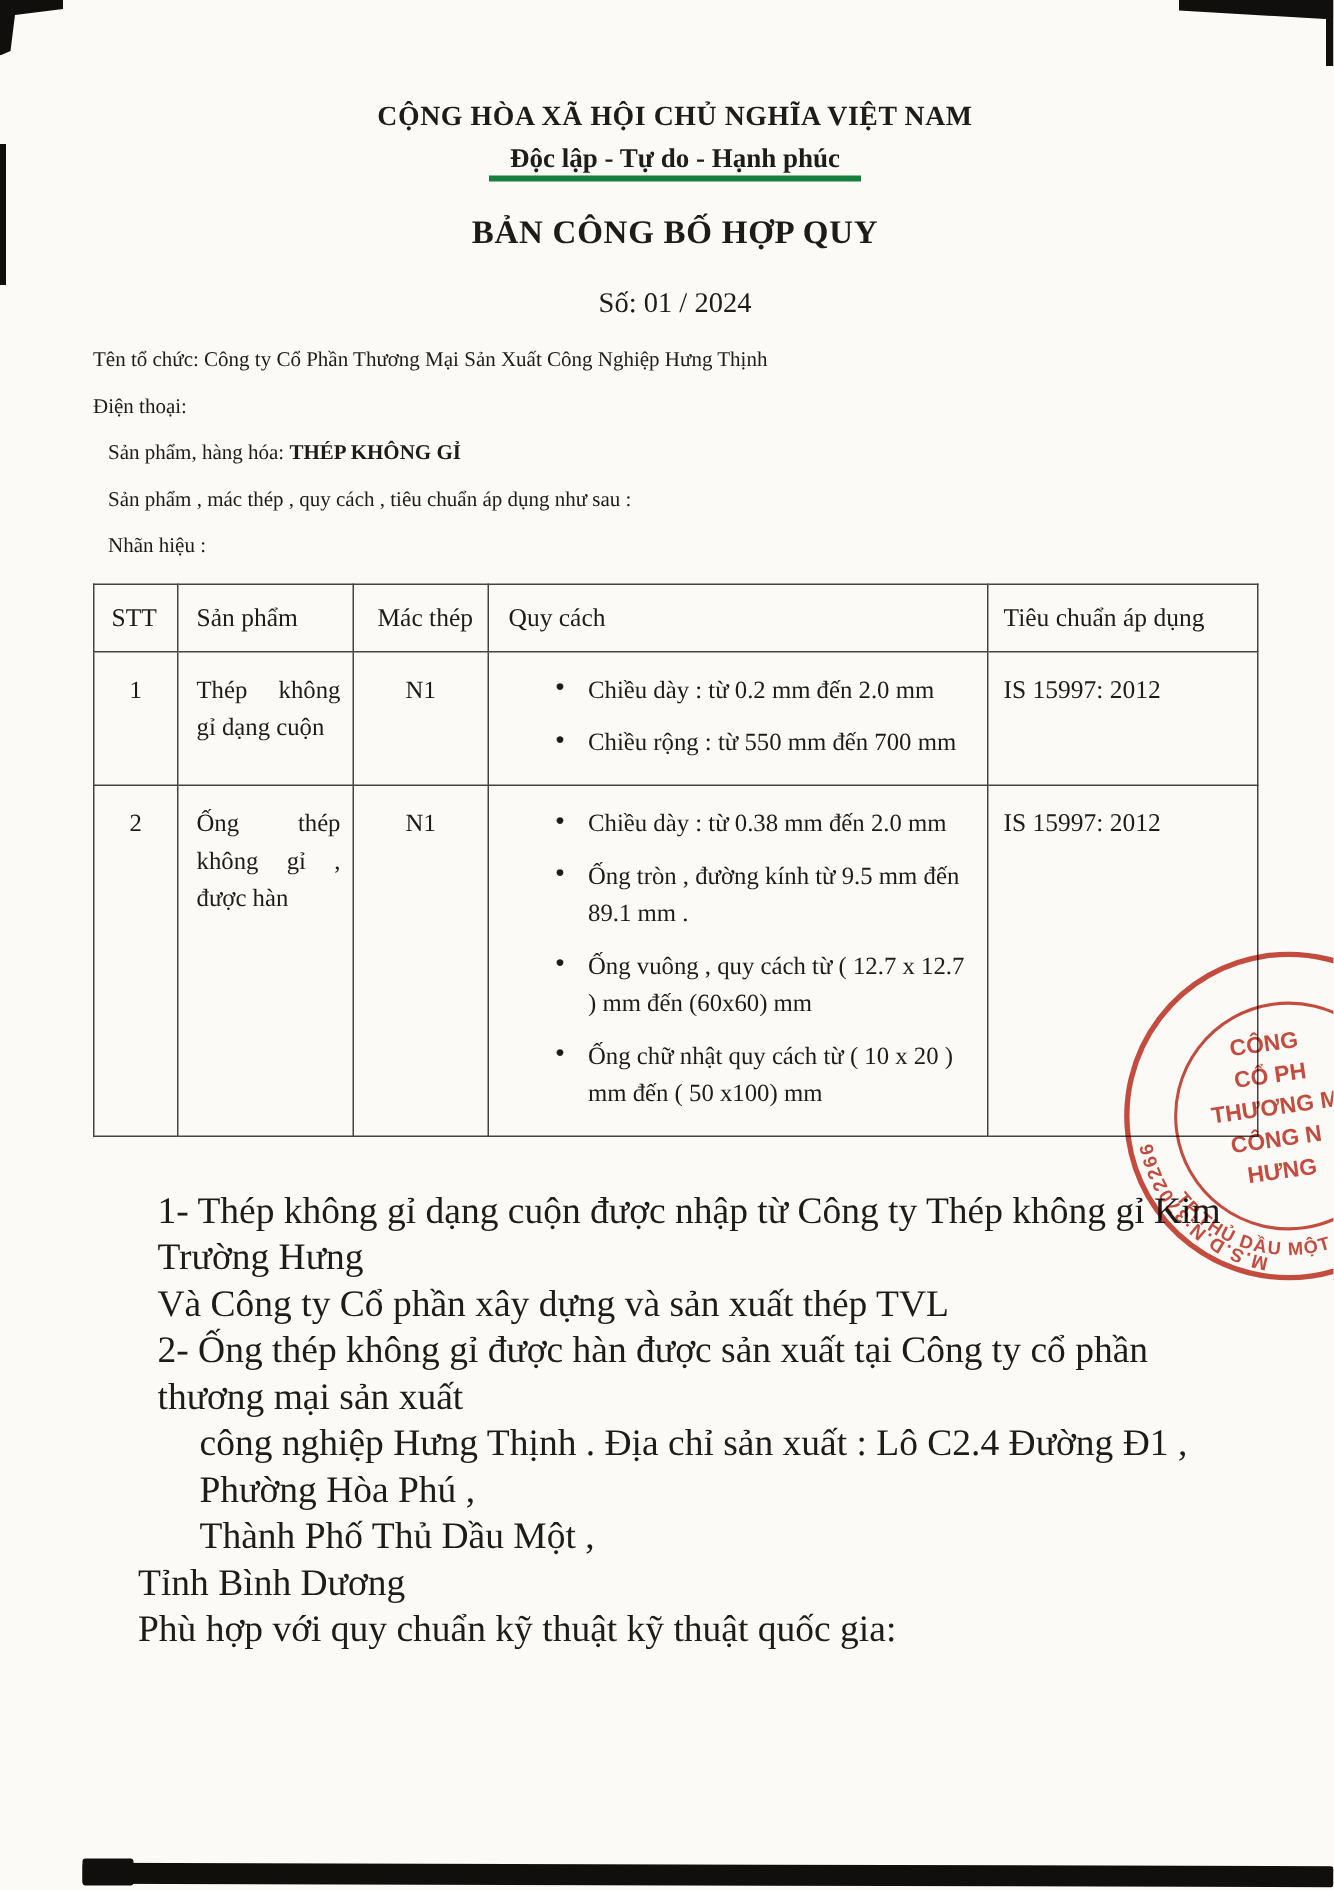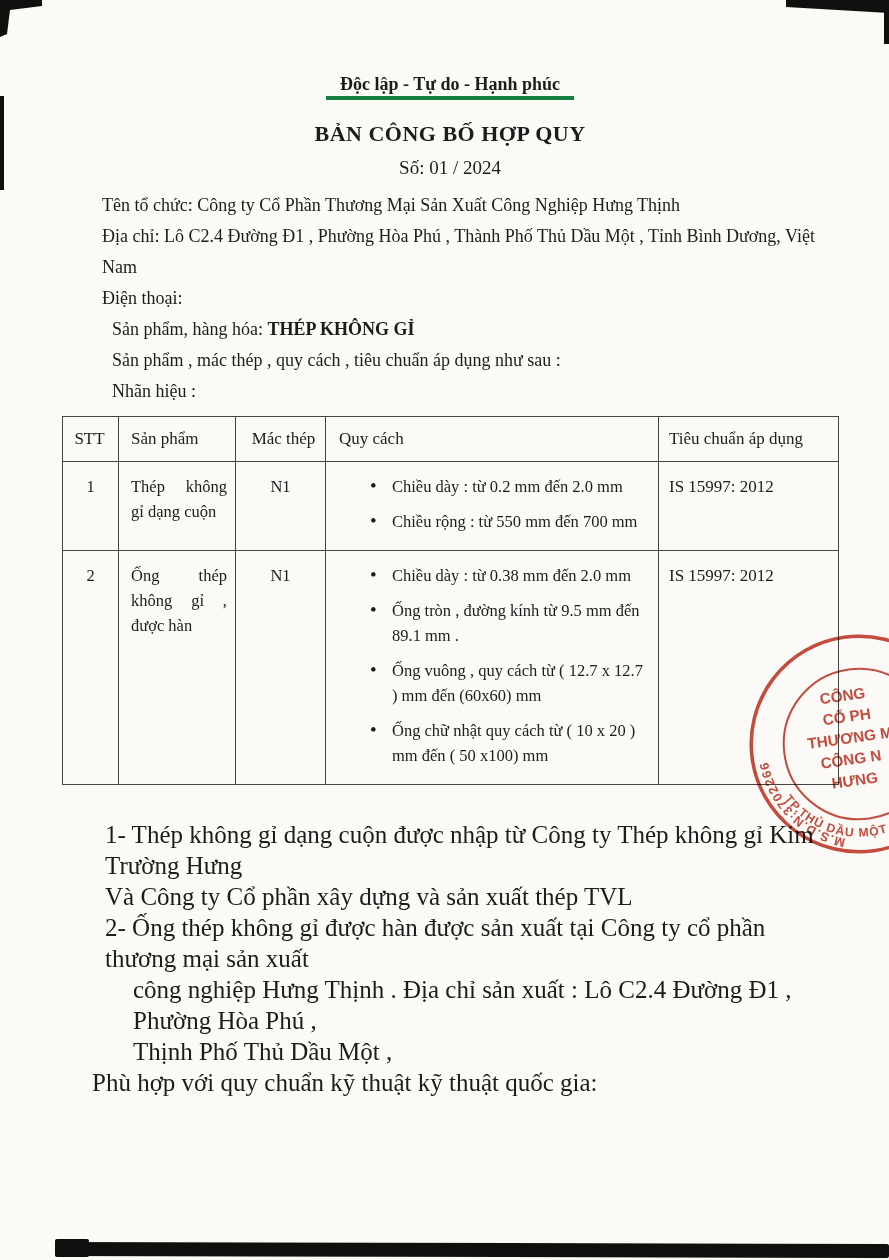--- a/index.html
+++ b/index.html
@@ -26,24 +26,24 @@
     transform:rotate(0.15deg); border-radius:2px; }
   .a-bottom-nub { left:55px; top:1239px; width:34px; height:18px; border-radius:2px; }
 
   
   .content { position:absolute; left:62px; top:68px; width:776px; }
 
   .nat-title { text-align:center; font-weight:bold; font-size:18.5px; letter-spacing:.4px; }
   .motto-row { text-align:center; margin-top:6px; }
   .motto { font-weight:bold; font-size:18px; border-bottom:4px solid #15803d; padding:0 14px 2px; }
   .doc-title { text-align:center; font-weight:bold; font-size:22px; letter-spacing:.5px; margin-top:26px; }
-  .doc-number { text-align:center; font-size:19px; margin-top:10px; }
+  .doc-number { text-align:center; font-size:19px; margin-top:24px; }
 
   .info { margin-top:11px; }
-  .para { font-size:18px; line-height:31px;margin-left:40px; }
+  .para { font-size:14px; line-height:31px; }
   .ind { padding-left:10px; }
   .product-line strong { font-weight:bold; }
 
   
   table { border-collapse:collapse; table-layout:fixed; width:776px; margin-top:9px; }
   th, td { border:1px solid #454442; vertical-align:top; }
   th { font-weight:normal; font-size:17px; text-align:left; padding:10px 6px 10px 12px; }
   th.c-stt { text-align:center; padding-left:4px; }
   td { font-size:16.5px; line-height:25px; }
   .c-stt { width:56px; text-align:center; padding-top:12px; }
@@ -75,30 +75,30 @@
 
   <div class="artifact a-top-left"></div>
   <div class="artifact a-top-right"></div>
   <div class="artifact a-right-sliver"></div>
   <div class="artifact a-left-edge"></div>
   <div class="artifact a-bottom-bar"></div>
   <div class="artifact a-bottom-nub"></div>
 
   <div class="content">
 
+    <div class="nat-title">CỘNG HÒA XÃ HỘI CHỦ NGHĨA VIỆT NAM</div>
     <div class="motto-row">
       <span class="motto">Độc lập - Tự do - Hạnh phúc</span>
     </div>
 
     <div class="doc-title">BẢN CÔNG BỐ HỢP QUY</div>
     <div class="doc-number">Số: 01 / 2024</div>
 
     <div class="info">
       <div class="para">Tên tổ chức: Công ty Cổ Phần Thương Mại Sản Xuất Công Nghiệp Hưng Thịnh</div>
-      <div class="para">Địa chỉ: Lô C2.4 Đường Đ1 , Phường Hòa Phú , Thành Phố Thủ Dầu Một , Tỉnh Bình Dương, Việt Nam</div>
       <div class="para">Điện thoại:</div>
       <div class="para ind product-line">
         <span>Sản phẩm, hàng hóa: </span><strong>THÉP KHÔNG GỈ</strong>
       </div>
       <div class="para ind">Sản phẩm , mác thép , quy cách , tiêu chuẩn áp dụng như sau :</div>
       <div class="para ind">Nhãn hiệu :</div>
     </div>
 
     <table>
       <thead>
@@ -134,21 +134,22 @@
           <td class="c-tc">IS 15997: 2012</td>
         </tr>
       </tbody>
     </table>
 
     <div class="notes">
       <div class="hang43">1-  Thép không gỉ dạng cuộn được nhập từ Công ty Thép không gỉ Kim Trường Hưng</div>
       <div class="hang43">Và Công ty Cổ phần xây dựng và sản xuất thép TVL</div>
       <div class="hang43">2-  Ống thép không gỉ được hàn được sản xuất tại Công ty cổ phần thương mại sản xuất</div>
       <div class="hang71">công nghiệp Hưng Thịnh . Địa chỉ sản xuất : Lô C2.4 Đường Đ1 , Phường Hòa Phú ,</div>
-      <div class="hang71">Thịnh Phố Thủ Dầu Một ,</div>
+      <div class="hang71">Thành Phố Thủ Dầu Một ,</div>
+      <div class="pl30">Tỉnh Bình Dương</div>
       <div class="pl30">Phù hợp với quy chuẩn kỹ thuật kỹ thuật quốc gia:</div>
     </div>
 
   </div>
 
   <svg class="stamp" width="244" height="244" viewBox="0 0 240 240">
     <g transform="rotate(-8 120 120)">
       <circle cx="120" cy="120" r="106" fill="none" stroke="var(--stamp-color)" stroke-width="3.5"></circle>
       <circle cx="120" cy="120" r="74" fill="none" stroke="var(--stamp-color)" stroke-width="2"></circle>
       <defs>

